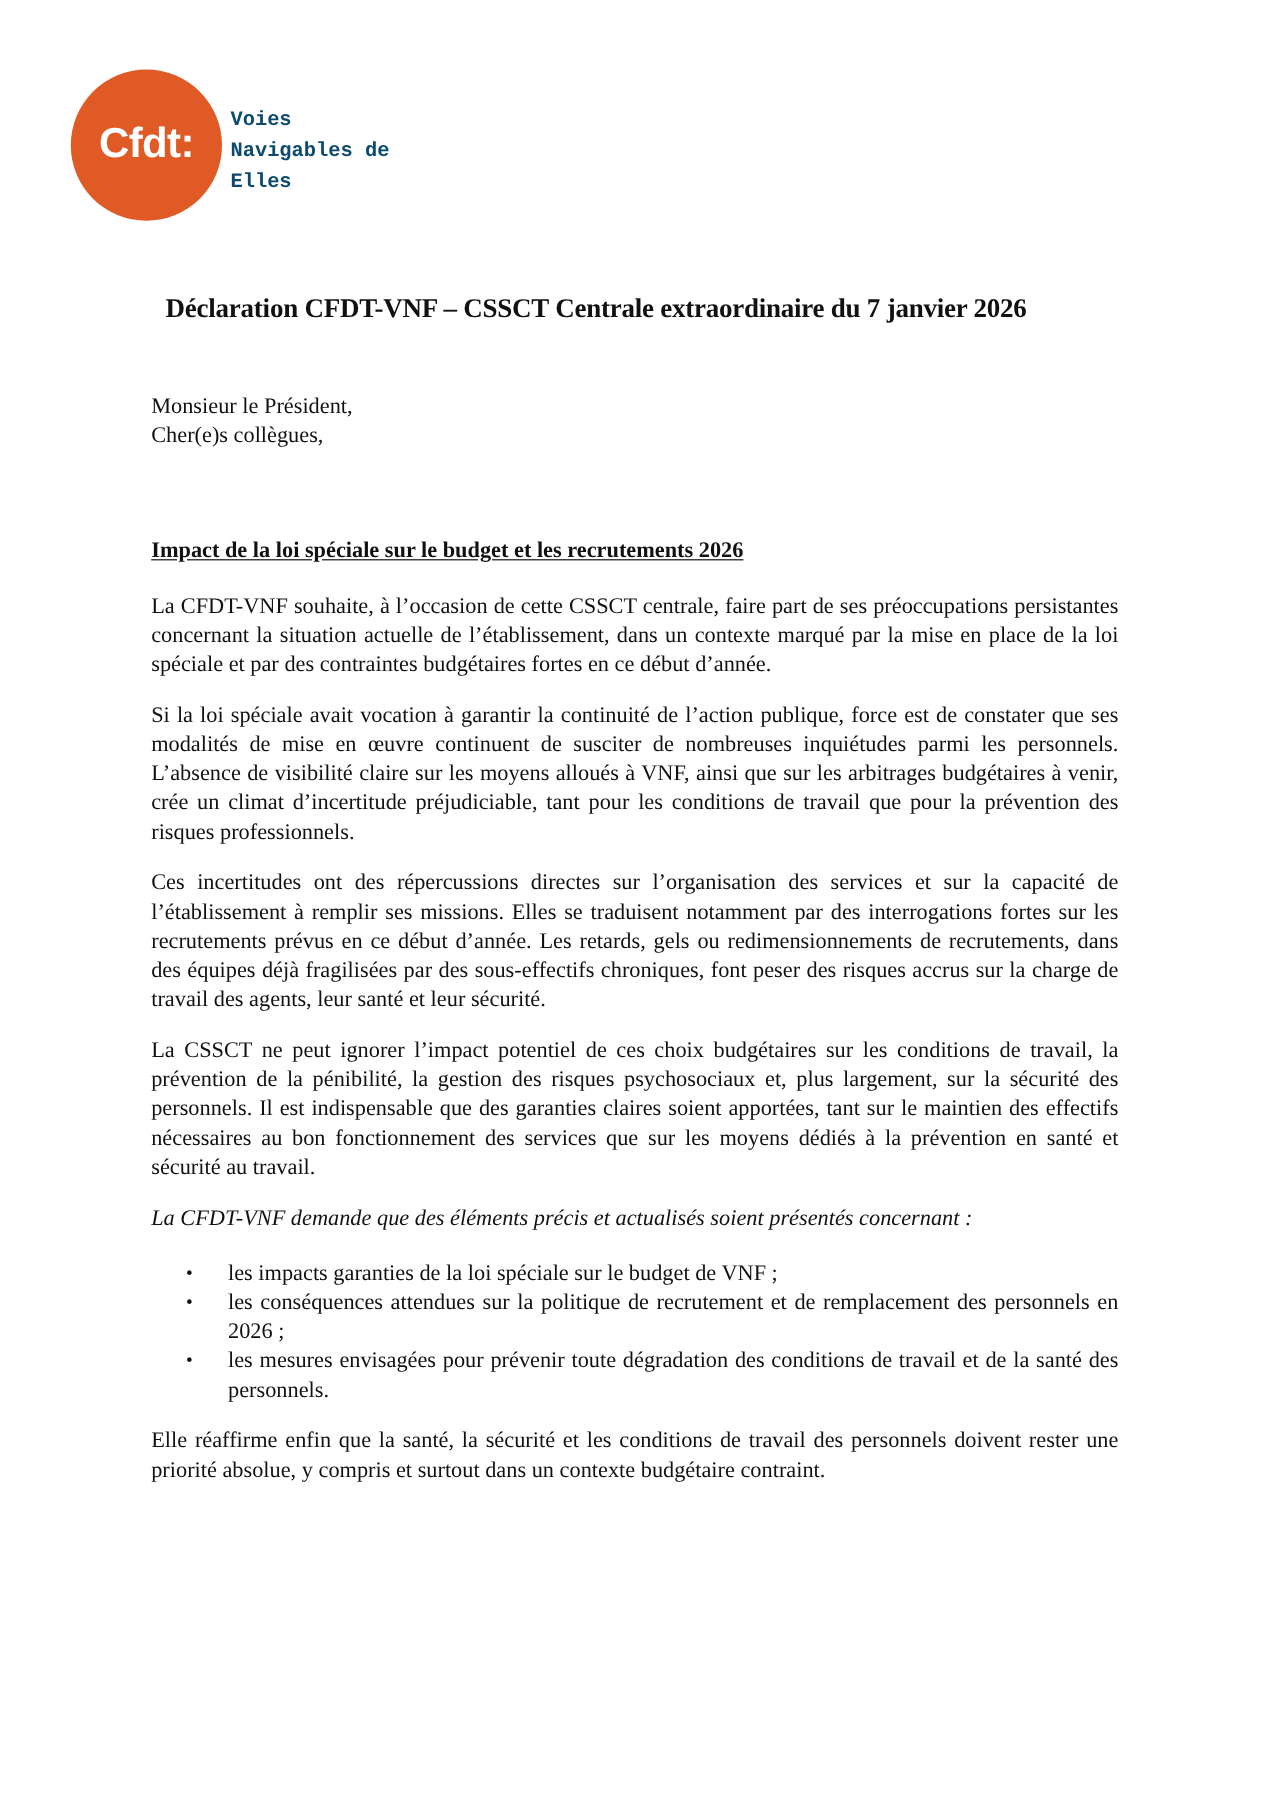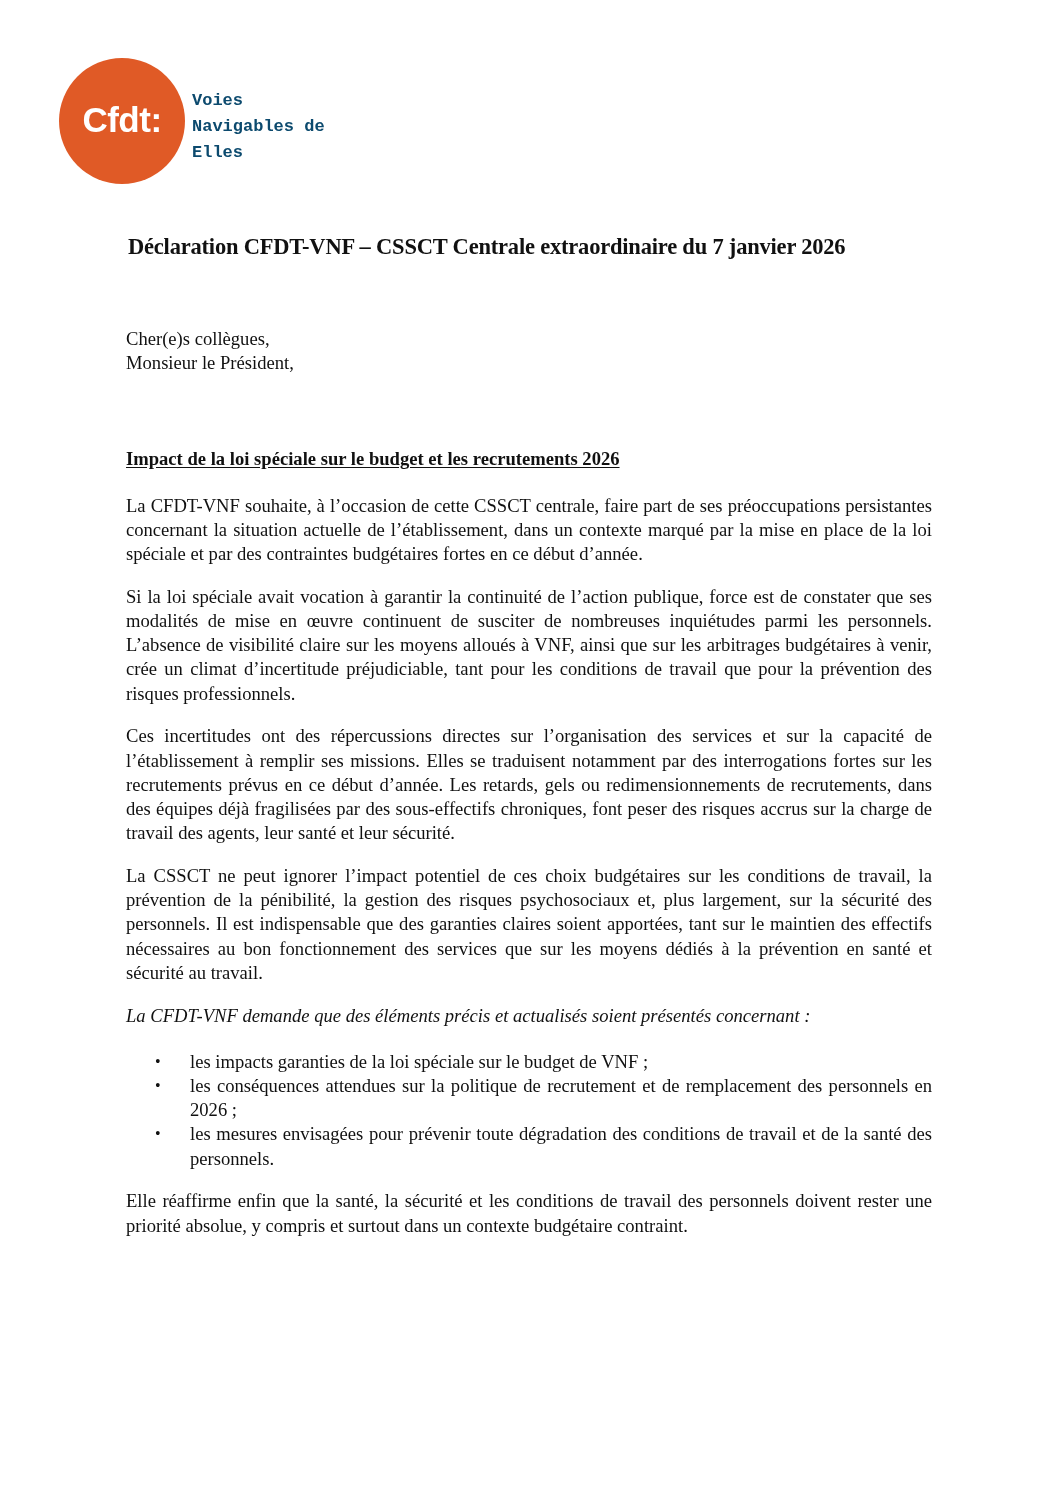--- a/index.html
+++ b/index.html
@@ -106,26 +106,26 @@
   <div class="logo-circle">
     <span class="logo-circle-text">Cfdt:</span>
   </div>
   <div class="logo-brand">
     <div>Voies</div>
     <div>Navigables de</div>
     <div>Elles</div>
   </div>
 </div>
 
-<h1 class="title" style="margin:2px;">Déclaration CFDT-VNF – CSSCT Centrale extraordinaire du 7 janvier 2026</h1>
+<h1 class="title" style="margin:12px;">Déclaration CFDT-VNF – CSSCT Centrale extraordinaire du 7 janvier 2026</h1>
 
 <div class="content">
   <div class="salutation">
+    <div>Monsieur le Président,</div>
     <div>Cher(e)s collègues,</div>
-    <div>Monsieur le Président,</div>
   </div>
 
   <div class="section-heading">Impact de la loi spéciale sur le budget et les recrutements 2026</div>
 
   <p class="para first" style="margin-bottom:16px;">La CFDT-VNF souhaite, à l’occasion de cette CSSCT centrale, faire part de ses préoccupations persistantes concernant la situation actuelle de l’établissement, dans un contexte marqué par la mise en place de la loi spéciale et par des contraintes budgétaires fortes en ce début d’année.</p>
   <p class="para" style="margin-bottom:0;">Si la loi spéciale avait vocation à garantir la continuité de l’action publique, force est de constater que ses modalités de mise en œuvre continuent de susciter de nombreuses inquiétudes parmi les personnels. L’absence de visibilité claire sur les moyens alloués à VNF, ainsi que sur les arbitrages budgétaires à venir, crée un climat d’incertitude préjudiciable, tant pour les conditions de travail que pour la prévention des risques professionnels.</p>
   <p class="para" style="margin-bottom:0;">Ces incertitudes ont des répercussions directes sur l’organisation des services et sur la capacité de l’établissement à remplir ses missions. Elles se traduisent notamment par des interrogations fortes sur les recrutements prévus en ce début d’année. Les retards, gels ou redimensionnements de recrutements, dans des équipes déjà fragilisées par des sous-effectifs chroniques, font peser des risques accrus sur la charge de travail des agents, leur santé et leur sécurité.</p>
   <p class="para" style="margin-bottom:0;">La CSSCT ne peut ignorer l’impact potentiel de ces choix budgétaires sur les conditions de travail, la prévention de la pénibilité, la gestion des risques psychosociaux et, plus largement, sur la sécurité des personnels. Il est indispensable que des garanties claires soient apportées, tant sur le maintien des effectifs nécessaires au bon fonctionnement des services que sur les moyens dédiés à la prévention en santé et sécurité au travail.</p>
   <p class="para" style="margin-bottom:0;font-style:italic;">La CFDT-VNF demande que des éléments précis et actualisés soient présentés concernant :</p>
 

